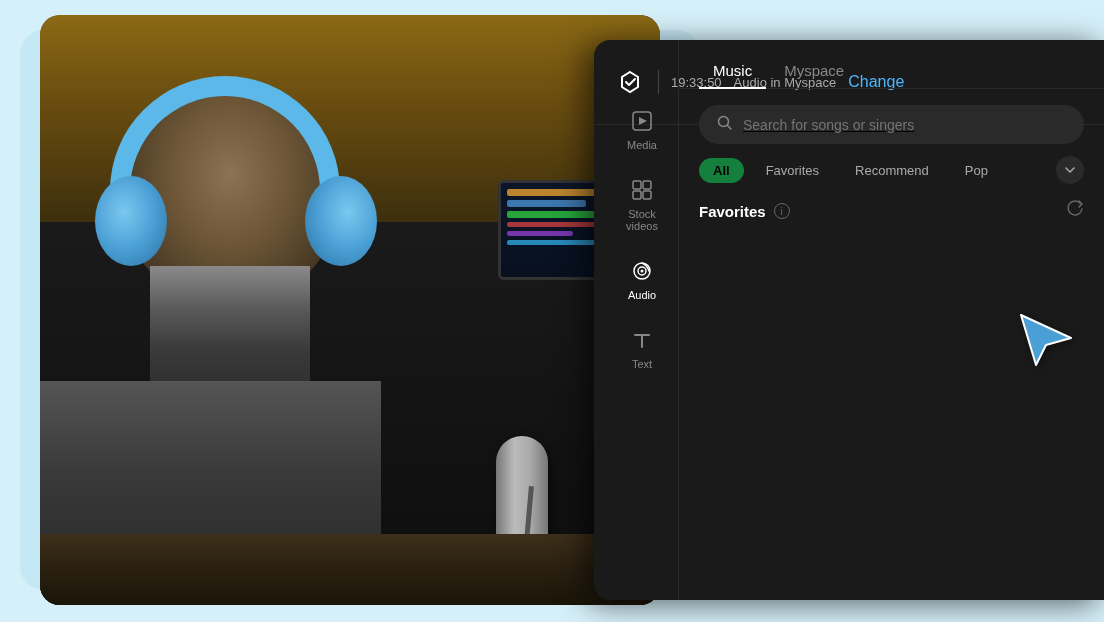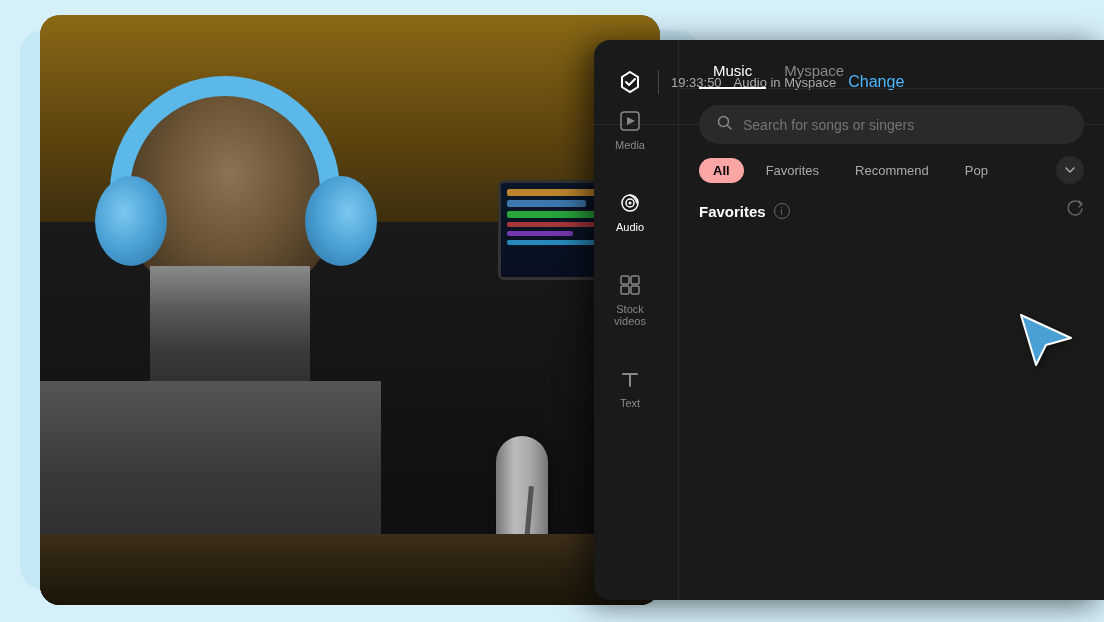--- a/index.html
+++ b/index.html
@@ -99,23 +99,23 @@
     
     .sidebar {
       position: absolute;
       left: 0;
       top: 0;
       width: 85px;
       height: 100%;
       border-right: 1px solid #2a2a2a;
       display: flex;
       flex-direction: column;
-      align-items: flex-start;
+      align-items: flex-end;
       padding-top: 60px;
-      gap: 21px;
+      gap: 8px;
     }
 
     .sidebar-item {
       display: flex;
       flex-direction: column;
       align-items: center;
       gap: 4px;
       padding: 10px 8px;
       border-radius: 10px;
       cursor: pointer;
@@ -183,20 +183,21 @@
       padding: 16px 20px 12px;
     }
 
     .search-bar {
       display: flex;
       align-items: center;
       background: #2a2a2a;
       border-radius: 24px;
       padding: 10px 18px;
       gap: 10px;
+      text-decoration: underline;
     }
 
     .search-icon {
       color: #888;
       font-size: 15px;
     }
 
     .search-input {
       background: transparent;
       border: none;
@@ -216,21 +217,21 @@
 
     .filter-btn {
       padding: 5px 14px;
       border-radius: 16px;
       font-size: 13px;
       cursor: pointer;
       border: none;
     }
 
     .filter-btn.active {
-      background: #fca5a5;
+      background: #15803d;
       color: #000;
       font-weight: 600;
     }
 
     .filter-btn.inactive {
       background: transparent;
       color: #aaa;
     }
 
     .filter-dropdown {
@@ -383,42 +384,42 @@
 
   <div class="sidebar">
     <div class="sidebar-item">
       <span class="sidebar-icon">
         <svg width="22" height="22" viewBox="0 0 22 22" fill="none">
           <rect x="2" y="2" width="18" height="18" rx="3" stroke="#888" stroke-width="1.5"></rect>
           <polygon points="8,7 16,11 8,15" fill="#888"></polygon>
         </svg>
       </span>
       <span class="sidebar-label">Media</span>
+    </div>
+    <div class="sidebar-item">
+      <span class="sidebar-icon">
+        <svg width="22" height="22" viewBox="0 0 22 22" fill="none">
+          <rect x="2" y="2" width="8" height="8" rx="1.5" stroke="#888" stroke-width="1.5"></rect>
+          <rect x="12" y="2" width="8" height="8" rx="1.5" stroke="#888" stroke-width="1.5"></rect>
+          <rect x="2" y="12" width="8" height="8" rx="1.5" stroke="#888" stroke-width="1.5"></rect>
+          <rect x="12" y="12" width="8" height="8" rx="1.5" stroke="#888" stroke-width="1.5"></rect>
+        </svg>
+      </span>
+      <span class="sidebar-label">Stock videos</span>
     </div>
     <div class="sidebar-item active">
       <span class="sidebar-icon">
         <svg width="22" height="22" viewBox="0 0 22 22" fill="none">
           <circle cx="11" cy="11" r="8" stroke="white" stroke-width="1.5"></circle>
           <circle cx="11" cy="11" r="4" fill="none" stroke="white" stroke-width="1.5"></circle>
           <circle cx="11" cy="11" r="1.5" fill="white"></circle>
           <path d="M11 3 Q16 5 18 11" stroke="white" stroke-width="1.5" stroke-linecap="round"></path>
         </svg>
       </span>
       <span class="sidebar-label">Audio</span>
-    </div>
-    <div class="sidebar-item">
-      <span class="sidebar-icon">
-        <svg width="22" height="22" viewBox="0 0 22 22" fill="none">
-          <rect x="2" y="2" width="8" height="8" rx="1.5" stroke="#888" stroke-width="1.5"></rect>
-          <rect x="12" y="2" width="8" height="8" rx="1.5" stroke="#888" stroke-width="1.5"></rect>
-          <rect x="2" y="12" width="8" height="8" rx="1.5" stroke="#888" stroke-width="1.5"></rect>
-          <rect x="12" y="12" width="8" height="8" rx="1.5" stroke="#888" stroke-width="1.5"></rect>
-        </svg>
-      </span>
-      <span class="sidebar-label">Stock videos</span>
     </div>
     <div class="sidebar-item">
       <span class="sidebar-icon">
         <svg width="22" height="22" viewBox="0 0 22 22" fill="none">
           <path d="M4 6 L18 6 M11 6 L11 18" stroke="#888" stroke-width="2" stroke-linecap="round"></path>
         </svg>
       </span>
       <span class="sidebar-label">Text</span>
     </div>
   </div>

